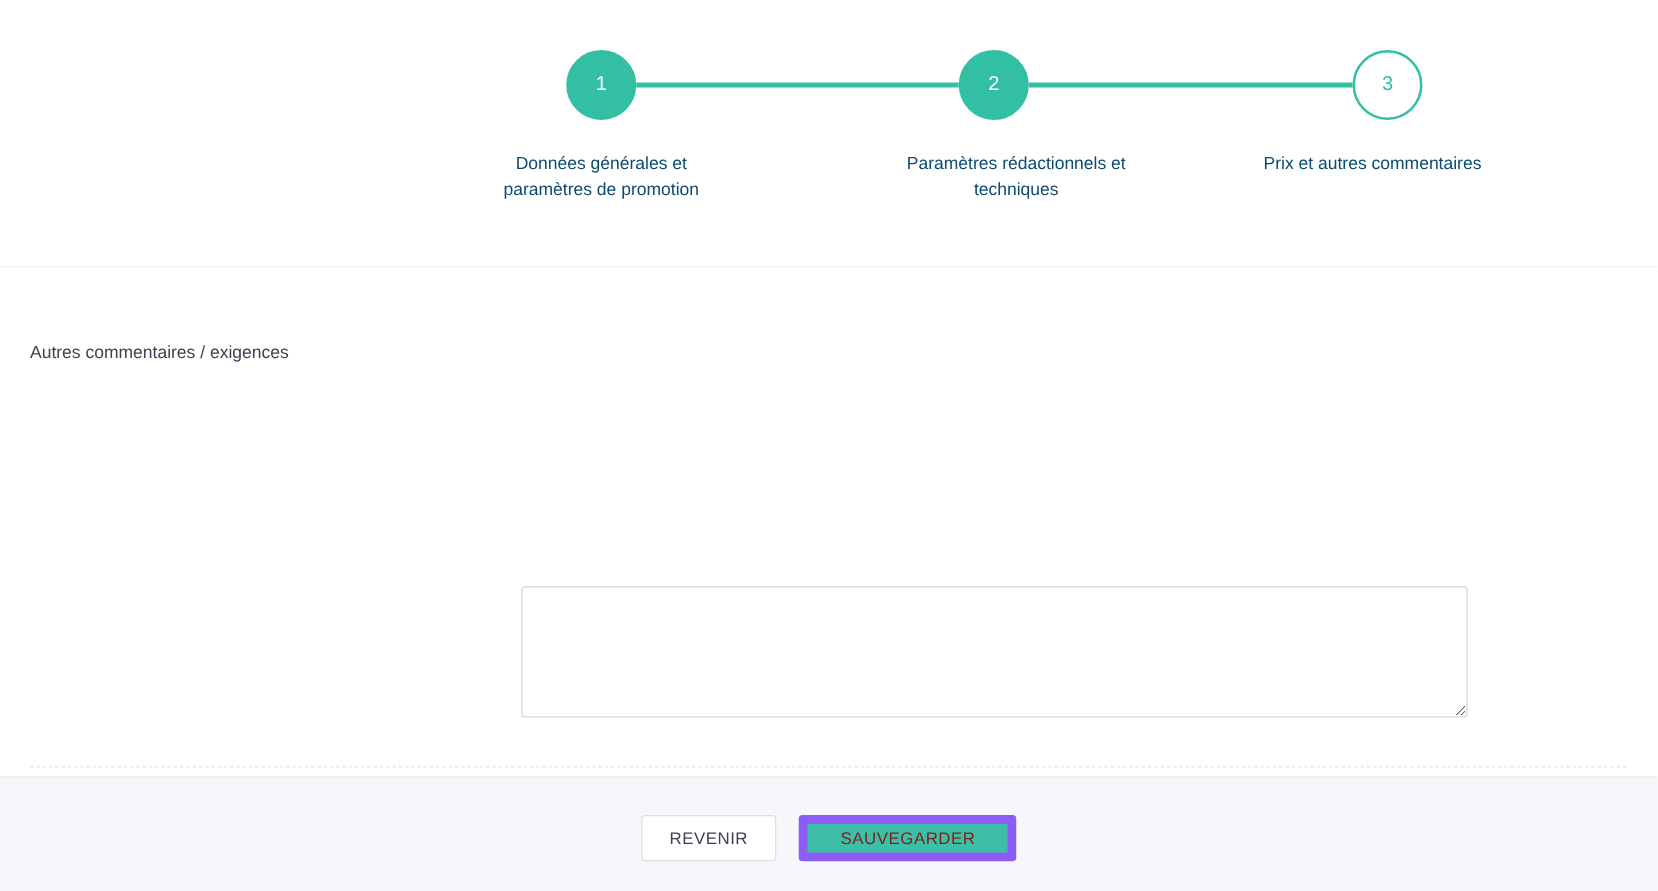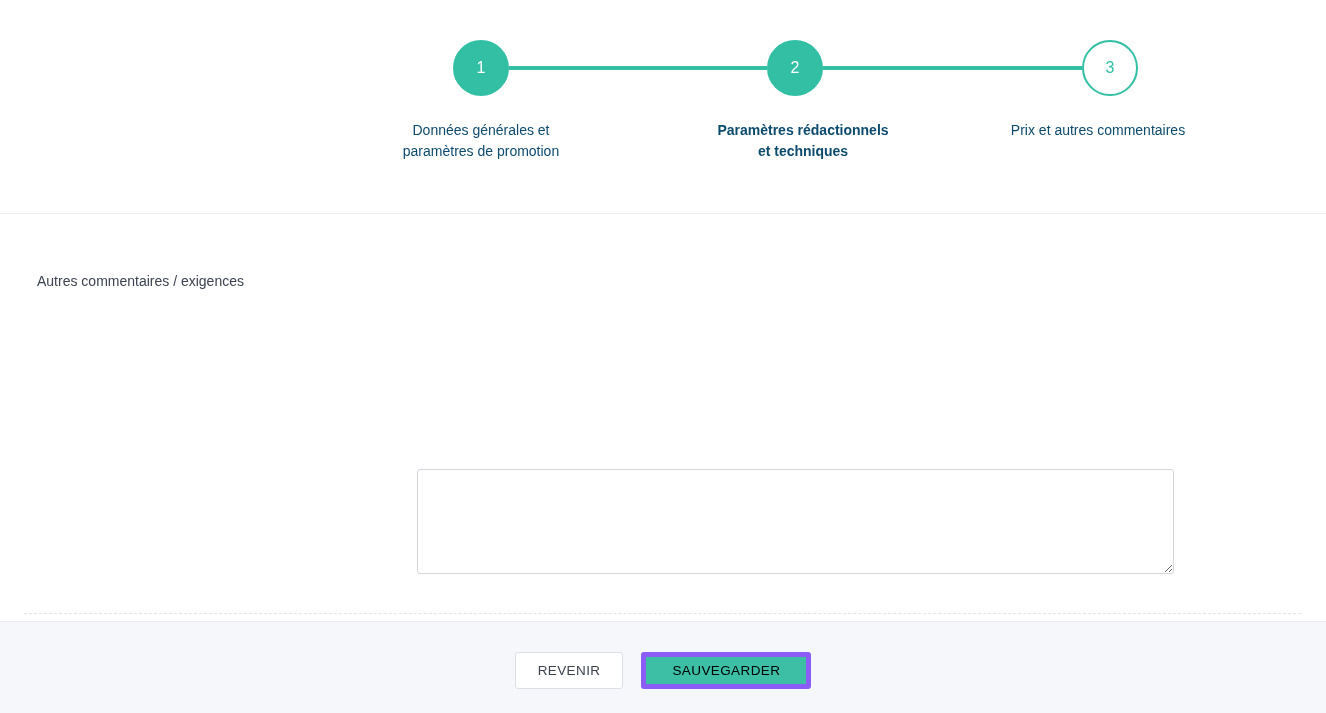--- a/index.html
+++ b/index.html
@@ -71,21 +71,21 @@
   .step-label {
     position: absolute;
     top: 80px;
     width: 180px;
     text-align: center;
     font-size: 14px;
     line-height: 21px;
     color: #0c4a6e;
   }
   .label-1 { left: -22px; }
-  .label-2 { left: 300px; font-weight: bold; }
+  .label-2 { left: 310px; }
   .label-3 { left: 595px; }
 
   
   .form-body {
     position: relative;
     background: #ffffff;
     height: 407px;
   }
 
   .row {
@@ -93,21 +93,20 @@
     left: 0;
     width: 100%;
   }
 
   .row-label {
     position: absolute;
     left: 24px;
     font-size: 14px;
     line-height: 19px;
     color: #3c4250;
-    margin-left: 13px;
   }
 
   
   .row-comments { top: 0; height: 185px; }
   .row-comments .row-label { top: 58px; }
   .comments-textarea {
     position: absolute;
     left: 417px;
     top: 255px;
     width: 757px;
@@ -202,22 +201,22 @@
     justify-content: center;
   }
   .btn-secondary {
     background: #ffffff;
     border: 1px solid #dcdfe6;
     color: #3c4250;
     padding: 0 22px;
   }
   .btn-primary {
     background: #3cbfa5;
-    border: 5px solid #8b5cf6;
-    color: #000000;
+    border: 7px solid #8b5cf6;
+    color: #7f1d1d;
     padding: 0 26px;
   }
 </style>
 </head>
 <body>
 
 <div class="stepper-region">
   <div class="stepper">
 
     <div class="step-line line-1-2"></div>

